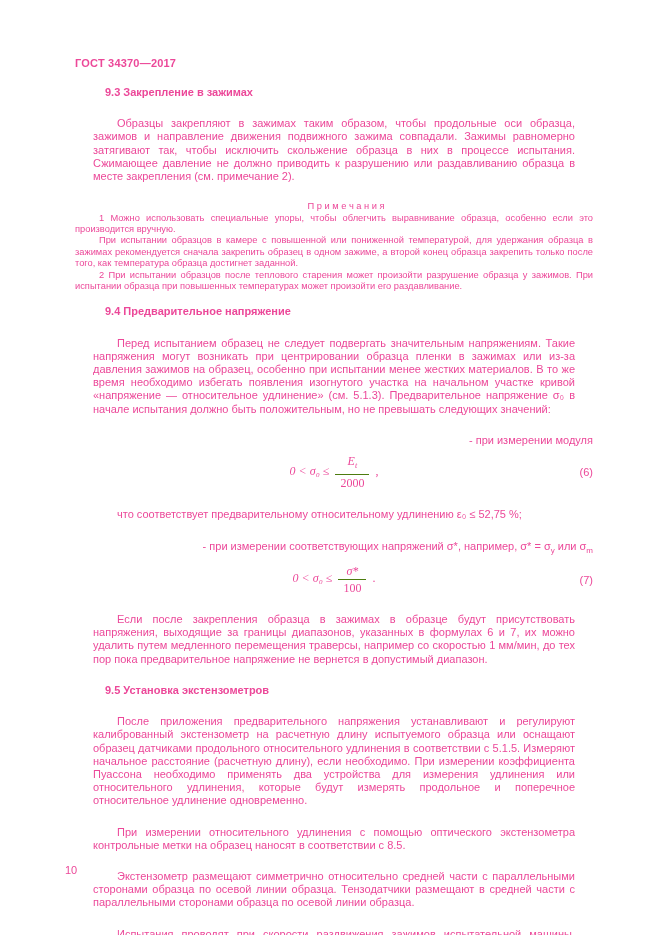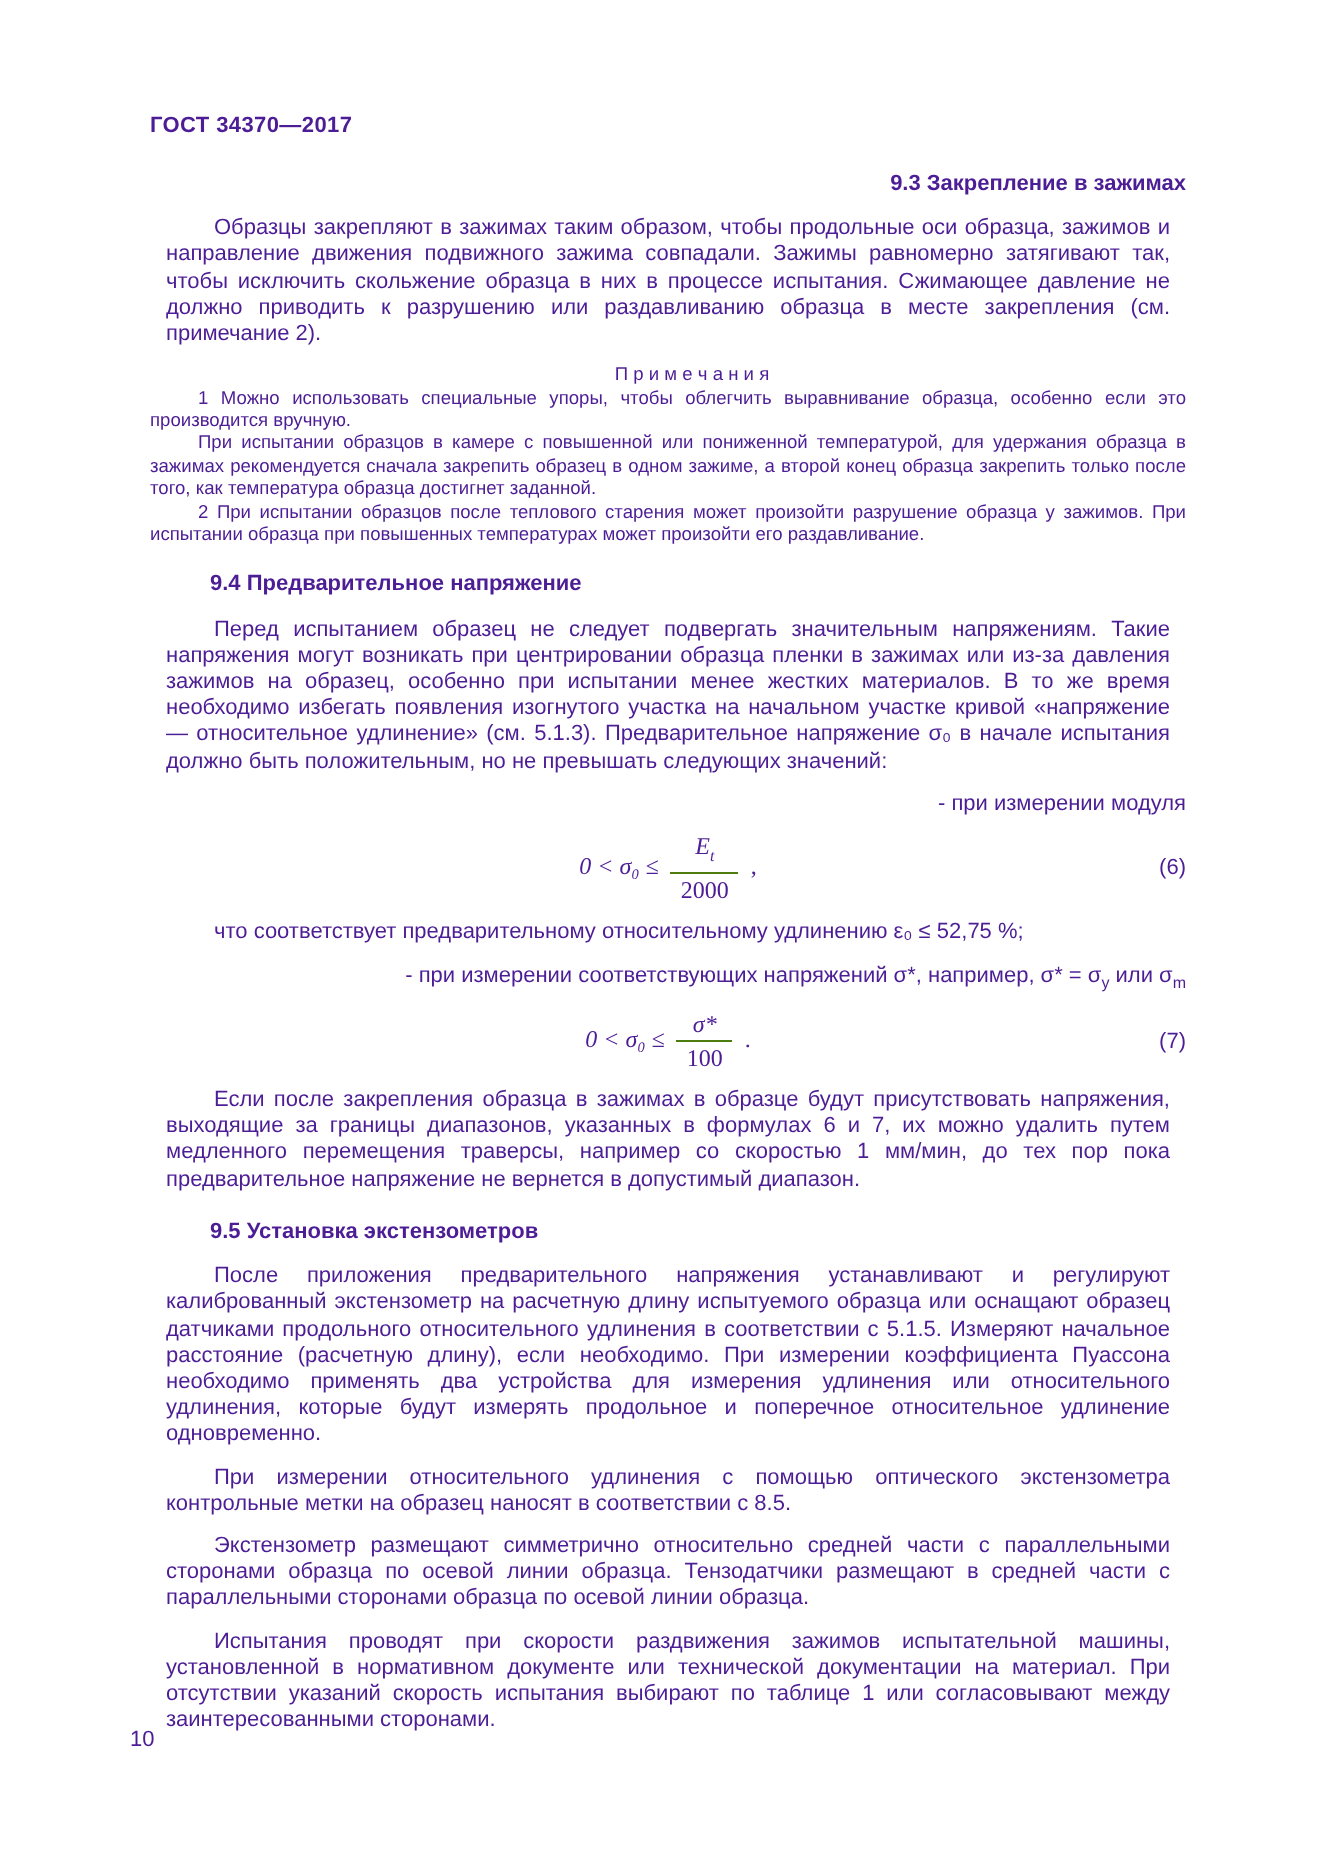--- a/index.html
+++ b/index.html
@@ -1,21 +1,21 @@
 <!DOCTYPE html>
 <html><head>
 <meta charset="utf-8">
 <style>
   html, body { margin: 0; padding: 0; background: #ffffff; }
   .page {
     position: relative;
     width: 661px;
     height: 935px;
     background: #ffffff;
-    color: #4c1d95;
+    color: #ec4899;
     font-family: "Liberation Sans", sans-serif;
     overflow: hidden;
   }
   .doc-header {
     position: absolute;
     top: 57px;
     left: 75px;
     font-size: 11px;
     font-weight: bold;
     letter-spacing: 0.2px;
@@ -29,22 +29,22 @@
     line-height: 13.2px;
     text-align: justify;
   }
   .heading {
     font-weight: bold;
     font-size: 11px;
     margin: 13px 0 9px 0;
     text-indent: 30px;
     text-align: left;
   }
-  .heading.first { margin-top: 0; text-align: right; }
-  .para { margin: 8px; text-indent: 24px; }
+  .heading.first { margin-top: 0; }
+  .para { margin: 18px; text-indent: 24px; }
   .bullet { margin: 0; text-indent: 24px; text-align: right; }
   .notes { font-size: 9.3px; line-height: 11.4px; margin-top: 3px; }
   .notes p { margin: 0; text-indent: 24px; }
   .note-title { text-align: center; }
   .formula-row {
     position: relative;
     text-align: center;
     margin: 7px 0 7px 0;
     font-family: "Liberation Serif", serif;
     font-size: 12px;

